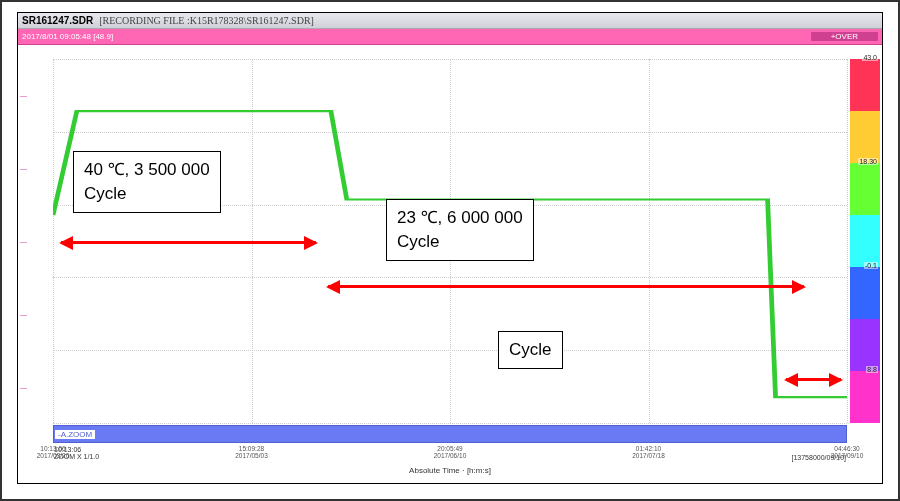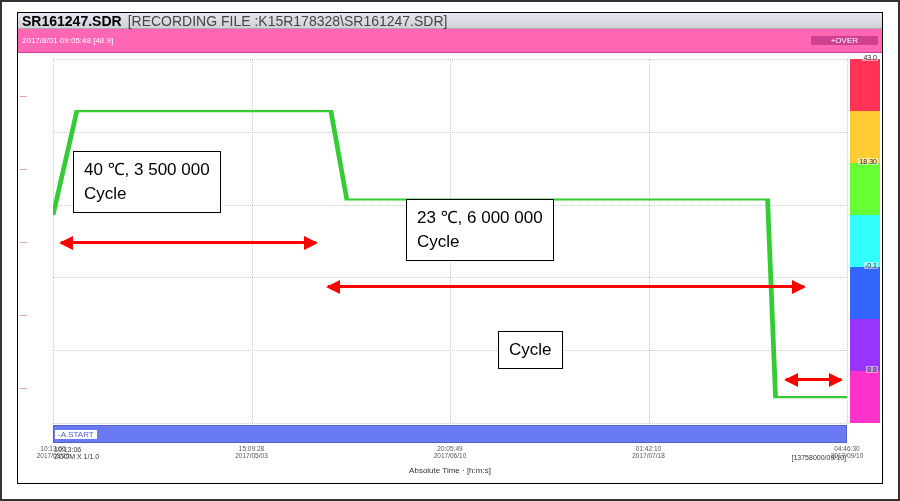--- a/index.html
+++ b/index.html
@@ -20,46 +20,46 @@
       bottom: 15px;
       background: #fff;
       border: 1px solid #000;
     }
     .title-bar {
       background: linear-gradient(#e8e8f0, #d0d0d8);
       height: 16px;
       display: flex;
       align-items: center;
       padding: 0 4px;
-      font-size: 14px;
+      font-size: 10px;
       color: #000;
       border-bottom: 1px solid #aaa;
     }
     .title-bar .file-name { font-weight: bold; margin-right: 6px; }
-    .title-bar .file-info { color: #444; }
+    .title-bar .file-info { color: #444; font-family: Liberation Serif, serif; }
     .status-bar {
       background: #333;
       color: #fff;
       height: 14px;
       font-size: 8px;
       display: flex;
       align-items: center;
       padding: 0 4px;
       justify-content: space-between;
     }
     .status-bar .nav-label { color: #ccc; }
     .status-bar .nav-input {
       width: 100px;
       height: 11px;
       background: #fff;
       border: 1px solid #666;
       margin-left: 4px;
     }
     .time-strip {
-      height: 24px;
+      height: 16px;
       background: #ff66b3;
       color: #fff;
       font-size: 8px;
       display: flex;
       align-items: center;
       padding: 0 4px;
       justify-content: space-between;
       border-bottom: 1px solid #d04090;
     }
     .time-strip .over-label {
@@ -270,21 +270,21 @@
       </div>
     <div class="cs-seg" style="background:#9933ff">
         <span class="cs-label"></span>
       </div>
     <div class="cs-seg" style="background:#ff33cc">
         <span class="cs-label">8.8</span>
       </div>
   </div>
 
   <div class="bottom-strip">
-    <span class="open-label">-A.START</span>
+    <span class="open-label">-A.ZOOM</span>
   </div>
 
   <div class="x-axis">
     <div class="x-tick" style="left:0%">
       <div>10:13:06</div>
       <div>2017/03/20</div>
     </div>
     <div class="x-tick" style="left:25%">
       <div>15:09:28</div>
       <div>2017/05/03</div>
@@ -309,21 +309,21 @@
     <div>ZOOM X 1/1.0</div>
   </div>
   <div class="footer-right">[13758000/09/10]</div>
 
   <div class="callout" style="top:138px; left:55px;">
     <div>40 ℃, 3 500 000</div>
     <div>Cycle</div>
   </div>
   <div class="arrow" style="top:228px; left:43px; width:255px;"></div>
 
-  <div class="callout" style="top:186px; left:388px;">
+  <div class="callout" style="top:186px; left:368px;">
     <div>23 ℃, 6 000 000</div>
     <div>Cycle</div>
   </div>
   <div class="arrow" style="top:272px; left:310px; width:476px;"></div>
 
   <div class="callout" style="top:318px; left:480px;">
     <div>Cycle</div>
   </div>
   <div class="arrow" style="top:365px; left:768px; width:55px;"></div>
 

